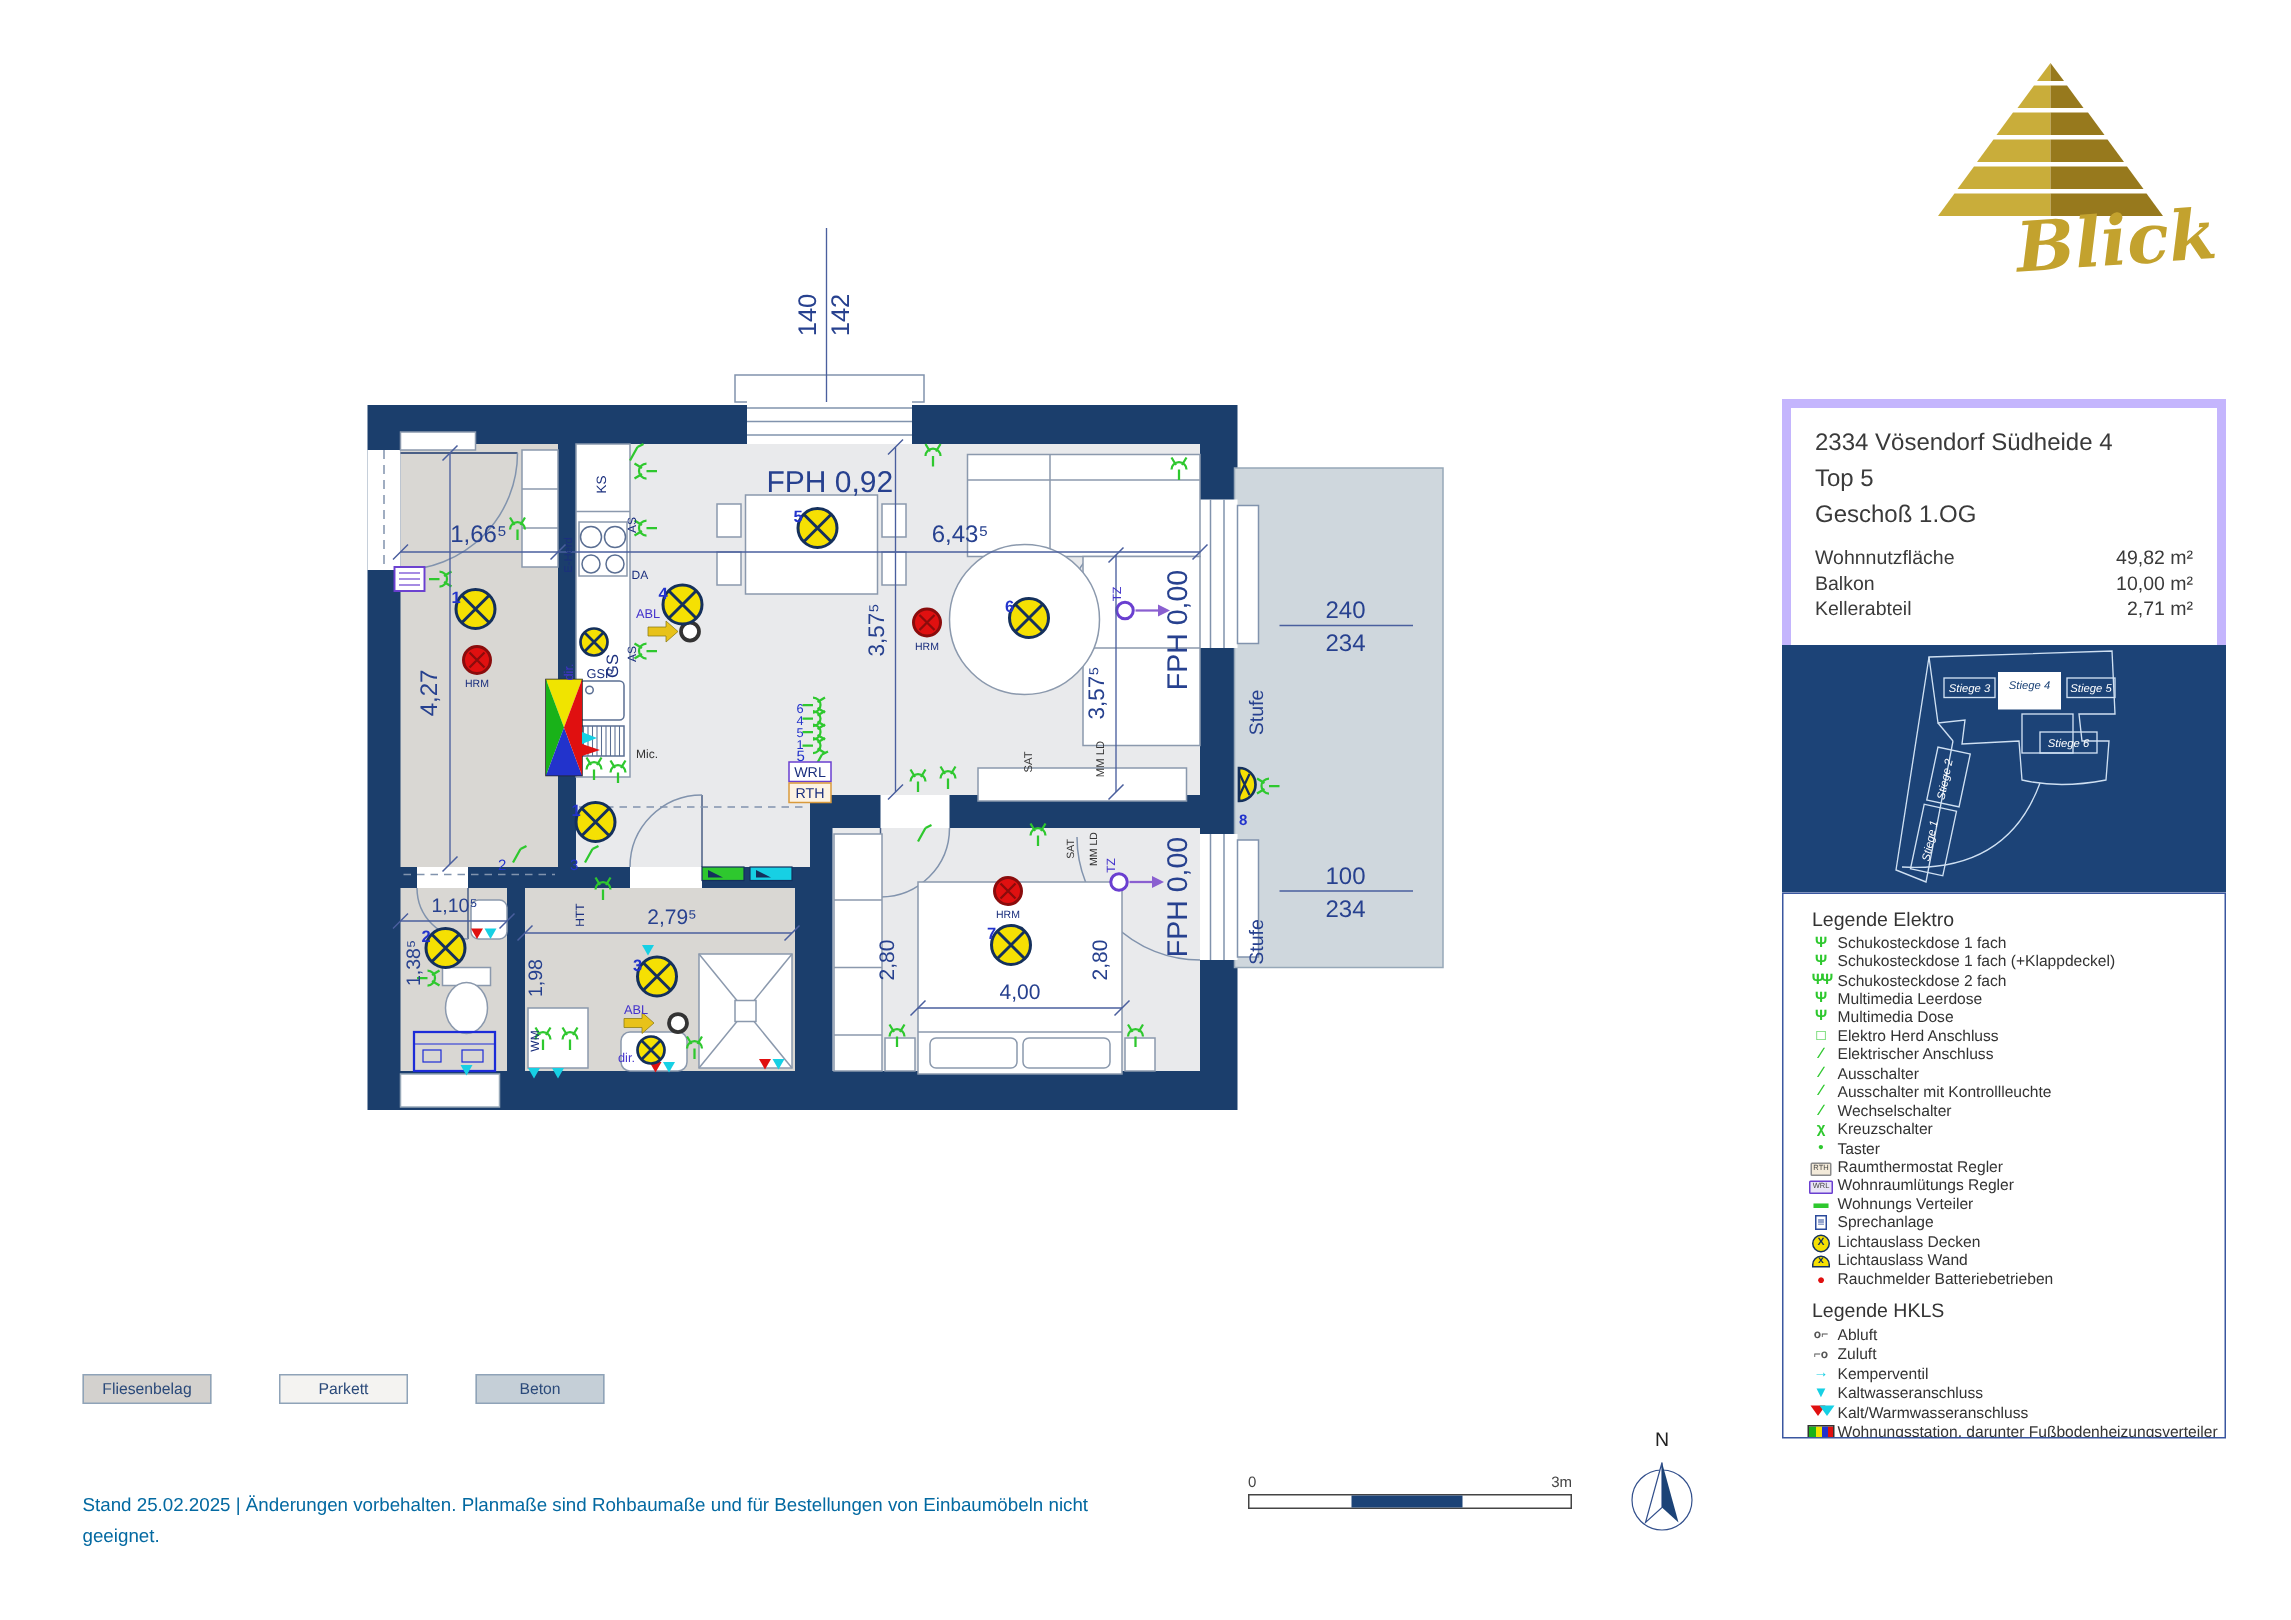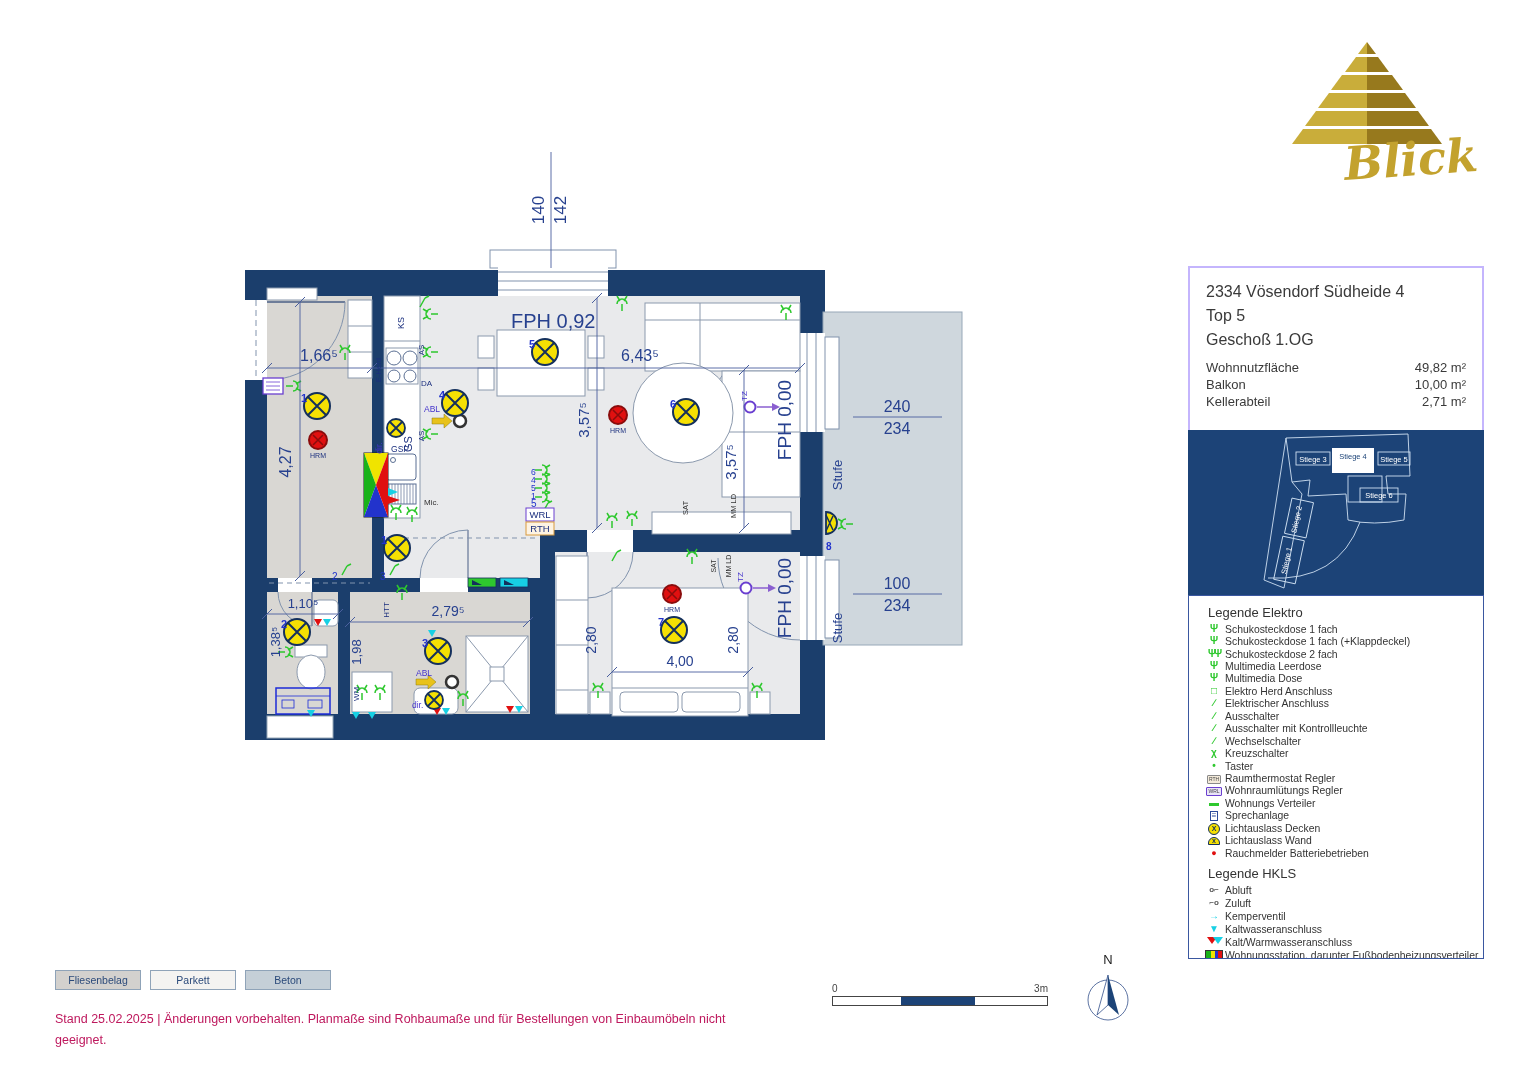--- a/index.html
+++ b/index.html
@@ -8,26 +8,26 @@
   #plan-svg{position:absolute;left:0;top:0;}
 
   
   .panel{position:absolute;box-sizing:border-box;}
   
   #logo{left:1186px;top:42px;width:298px;height:218px;text-align:center;}
   #logo .word{font-size:33px;font-weight:bold;color:#6d6e71;letter-spacing:13px;margin-top:4px;white-space:nowrap;}
   #logo .script{font-family:"DejaVu Serif","Liberation Serif",serif;font-style:italic;font-weight:bold;
     font-size:46px;color:#c3a22e;margin-top:-14px;margin-right:6px;text-align:right;transform:rotate(-4deg);}
   
-  #infobox{left:1188px;top:266px;width:296px;height:200px;border:2px solid #c4b5fd;background:#fff;padding:12px 16px;}
+  #infobox{left:1188px;top:266px;width:296px;height:200px;border:6px solid #c4b5fd;background:#fff;padding:12px 16px;}
   #infobox .t{font-size:16px;color:#3a3a3a;line-height:24px;}
   #infobox .rows{margin-top:7px;}
   #infobox .row{display:flex;justify-content:space-between;font-size:13px;color:#3a3a3a;line-height:17px;}
   
-  #sitemap{left:1188px;top:430px;width:296px;height:165px;background:#1c4377;}
+  #sitemap{left:1188px;top:430px;width:296px;height:165px;background:#1c4377;font-style:italic;}
   
   #legendbox{left:1188px;top:595px;width:296px;height:364px;border:1px solid #3a57a0;background:#fff;
     padding:7px 8px 4px 14px;overflow:hidden;}
   .lg-title{font-size:13px;color:#333;margin:2px 0 3px 5px;}
   .lg-row{display:flex;align-items:center;height:12.45px;}
   .lg-row.h{height:13px;}
   .lg-ic{flex:0 0 22px;width:22px;text-align:center;font-size:10px;line-height:10px;position:relative;height:11px;}
   .lg-tx{font-size:10.4px;color:#333;white-space:nowrap;}
   .ic-green{color:#2ec82e;font-weight:bold;}
   .ic-cyan{color:#17d0e4;}
@@ -39,28 +39,28 @@
   .ic-bulb{display:inline-block;width:10px;height:10px;border-radius:50%;background:#f5e003;border:1px solid #14305c;
     font-size:7px;line-height:10px;color:#14305c;font-weight:bold;}
   .ic-bulb.half{border-radius:10px 10px 0 0;height:6px;line-height:5px;}
   .ic-kw{display:inline-block;width:14px;height:8px;position:relative;}
   .ic-kw::before{content:"";position:absolute;left:0;top:0;border-left:5px solid transparent;border-right:5px solid transparent;border-top:7px solid #e01010;}
   .ic-kw::after{content:"";position:absolute;left:6px;top:0;border-left:5px solid transparent;border-right:5px solid transparent;border-top:7px solid #17d0e4;}
   .ic-wstat{display:inline-block;width:16px;height:7px;border:1px solid #333;
     background:linear-gradient(90deg,#19b219 0%,#19b219 30%,#f0e400 30%,#f0e400 55%,#2233cc 55%,#2233cc 78%,#e01010 78%);}
   .ic-vent{font-size:8px;color:#555;font-weight:bold;}
   
-  #flooring{left:55px;top:970px;display:flex;}
+  #flooring{left:55px;top:916px;display:flex;gap:36px;}
   .chip{width:84px;height:18px;border:1px solid #8fa3b8;margin-right:9px;display:flex;align-items:center;justify-content:center;
     font-size:10.5px;color:#2b4a7a;}
   .chip.fliesen{background:#d3d1ce;}
   .chip.parkett{background:#f4f3f1;}
   .chip.beton{background:#c5cfd7;}
   
-  #footer{left:55px;top:993px;width:700px;font-size:12.5px;color:#be185d;line-height:21px;margin-top:16px;}
+  #footer{left:55px;top:993px;width:700px;font-size:12.5px;color:#0369a1;line-height:21px;}
   
   #scalebar{left:832px;top:983px;width:216px;height:28px;}
   #scalebar .lab{position:absolute;font-size:10px;color:#444;top:0;}
   #scalebar .lab.r{right:0;}
   #scalebar .bar{position:absolute;top:13px;left:0;width:214px;height:8px;border:1px solid #444;background:#fff;}
   #scalebar .seg{position:absolute;left:68px;top:0;width:74px;height:8px;background:#1c4377;}
   
   #compass{left:1085px;top:952px;width:46px;height:90px;text-align:center;}
   #compass .n{font-size:13px;color:#222;}
   

